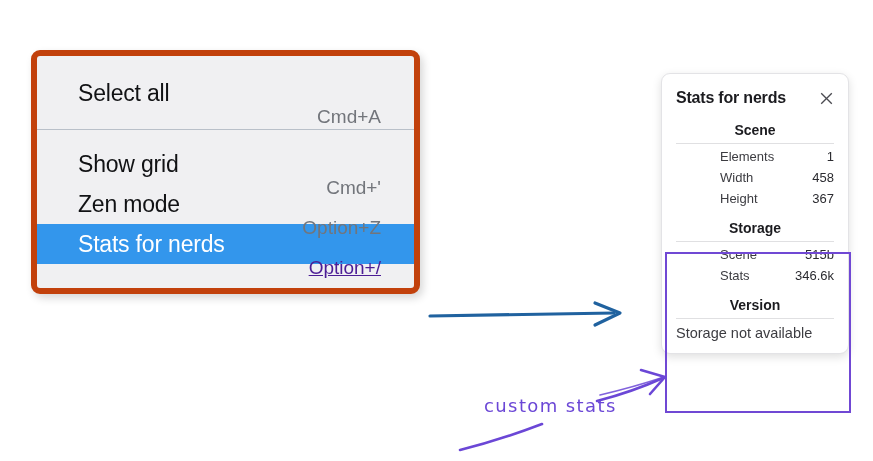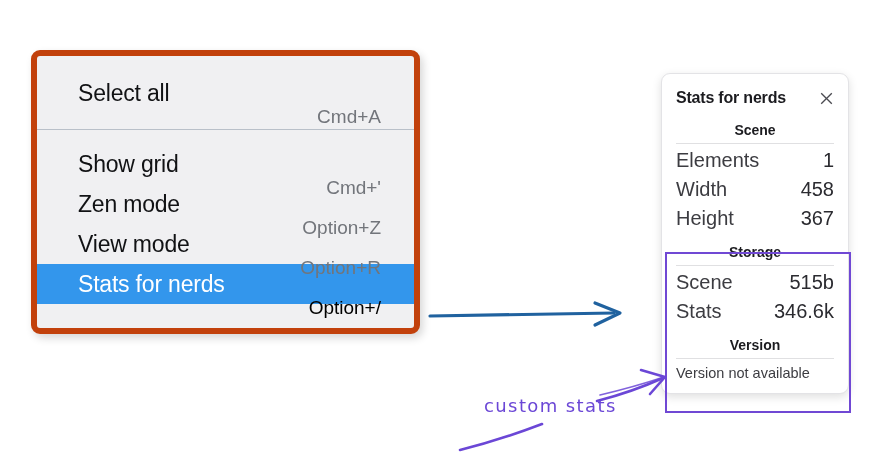--- a/index.html
+++ b/index.html
@@ -54,21 +54,21 @@
   .menu-item .mi-shortcut {
     font-size: 19px;
     color: #72757b;
     white-space: nowrap;
     margin-top: 48px;
   }
   .menu-item.highlighted {
     background: #3396ec;
   }
   .menu-item.highlighted .mi-label { color: #ffffff; }
-  .menu-item.highlighted .mi-shortcut { color: #000000; }
+  .menu-item.highlighted .mi-shortcut { color: #4c1d95; text-decoration: underline; }
 
   
   #stats-panel {
     position: absolute;
     left: 661px;
     top: 73px;
     width: 188px;
     background: #ffffff;
     border: 1px solid #e3e3e6;
     border-radius: 9px;
@@ -106,23 +106,24 @@
   }
   .sp-rule {
     height: 1px;
     background: #e0e0e2;
     margin-bottom: 2px;
   }
   .sp-row {
     display: flex;
     align-items: baseline;
     justify-content: space-between;
-    font-size: 20px;
+    font-size: 13px;
     color: #3c3c41;
     padding: 3px 0;
+    margin-left: 44px;
   }
   .sp-row .sp-val { color: #2b2b30; }
   .sp-note {
     font-size: 14.5px;
     color: #3c3c41;
     padding: 4px 0 0 0;
   }
 
   
   #annotation-box {
@@ -169,24 +170,20 @@
   <div class="menu-divider"></div>
 
   <div class="menu-section second">
     <div class="menu-item">
       <span class="mi-label">Show grid</span>
       <span class="mi-shortcut">Cmd+'</span>
     </div>
     <div class="menu-item">
       <span class="mi-label">Zen mode</span>
       <span class="mi-shortcut">Option+Z</span>
-    </div>
-    <div class="menu-item">
-      <span class="mi-label">View mode</span>
-      <span class="mi-shortcut">Option+R</span>
     </div>
     <div class="menu-item highlighted">
       <span class="mi-label">Stats for nerds</span>
       <span class="mi-shortcut">Option+/</span>
     </div>
   </div>
 </div>
 
 <div id="stats-panel">
 
@@ -223,21 +220,21 @@
       <span class="sp-key">Scene</span>
       <span class="sp-val">515b</span>
     </div>
     <div class="sp-row">
       <span class="sp-key">Stats</span>
       <span class="sp-val">346.6k</span>
     </div>
 
     <div class="sp-section-title">Version</div>
     <div class="sp-rule"></div>
-    <div class="sp-note">Version not available</div>
+    <div class="sp-note">Storage not available</div>
   </div>
 </div>
 
 <div id="annotation-box"></div>
 
 <svg id="annotations" viewBox="0 0 873 461" xmlns="http://www.w3.org/2000/svg">
 
   <g>
     <path d="M430 316 L614 313" stroke="#20629f" stroke-width="3.2" fill="none" stroke-linecap="round"></path>
     <path d="M595 303 L620 313 L595 325" stroke="#20629f" stroke-width="3.2" fill="none" stroke-linecap="round" stroke-linejoin="round"></path>

